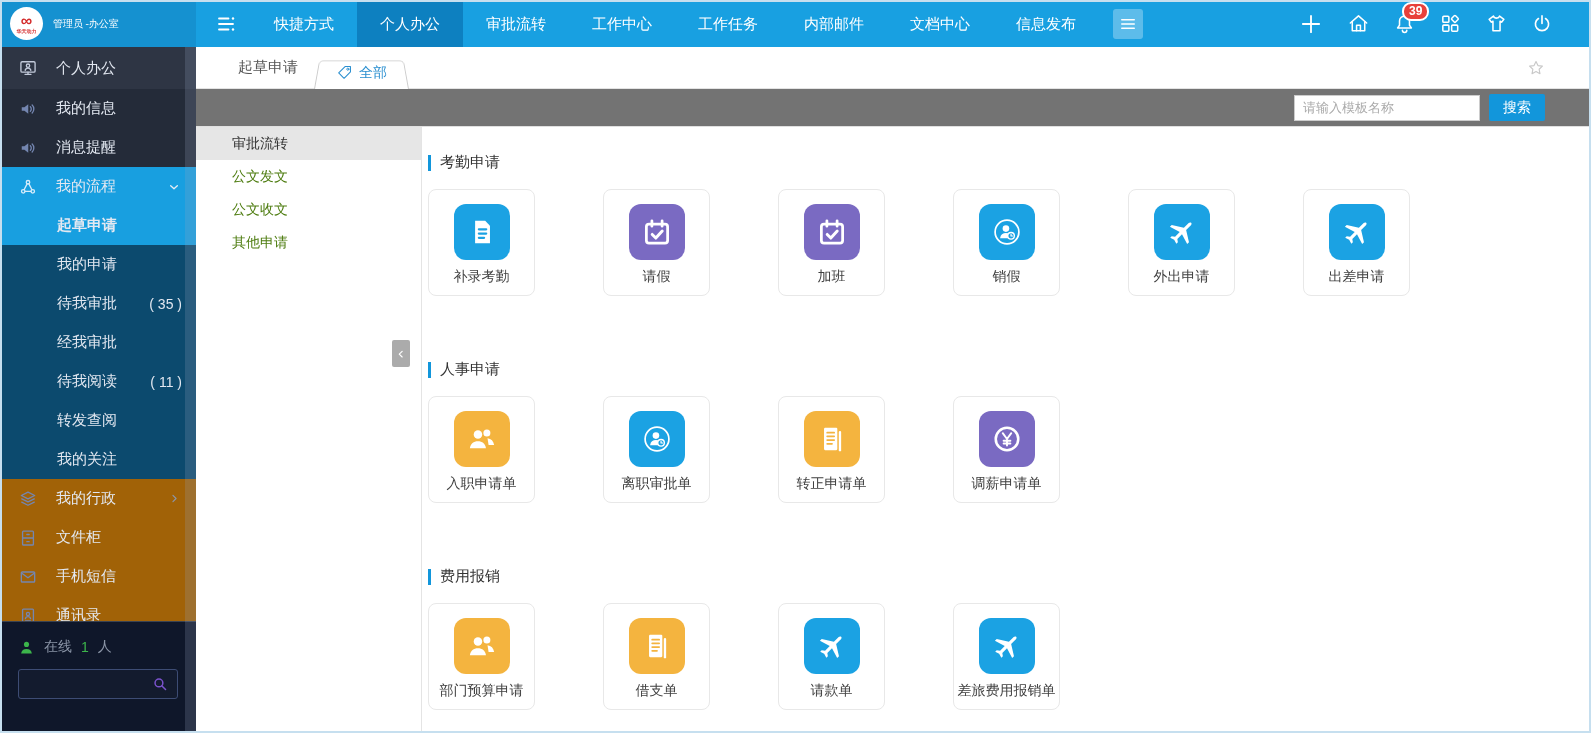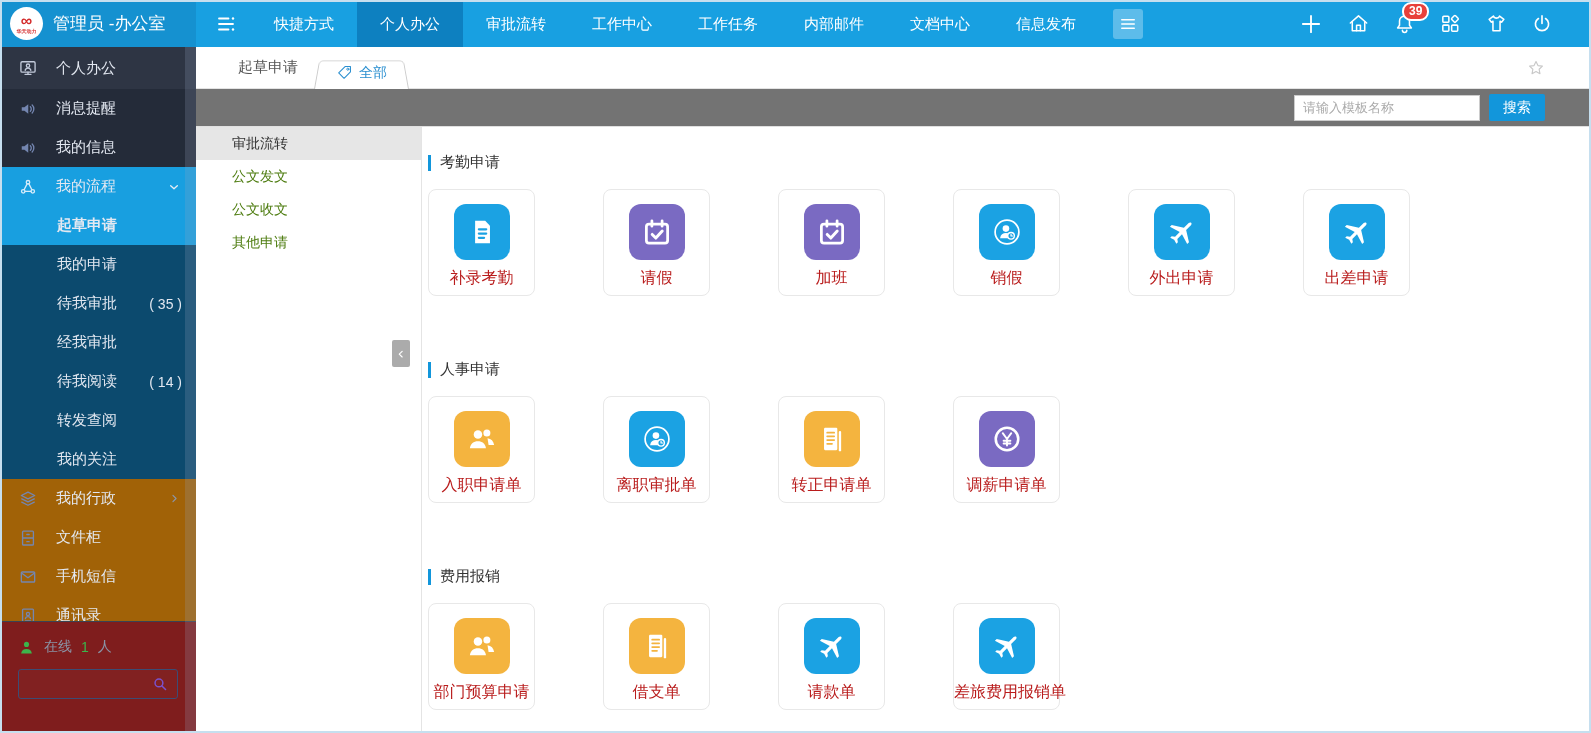--- a/index.html
+++ b/index.html
@@ -7,21 +7,21 @@
   body::after{content:'';position:fixed;inset:0;box-shadow:inset 0 0 0 2px #c6dfef;pointer-events:none;z-index:999;}
   .app{width:1591px;height:733px;display:flex;flex-direction:column;}
   svg{display:block;}
 
   
   .topbar{height:47px;flex:none;display:flex;align-items:center;background:#18a0e1;color:#fff;}
   .brand{width:196px;height:100%;background:#1591d0;display:flex;align-items:center;gap:10px;padding-left:10px;box-sizing:border-box;flex:none;}
   .logo{width:33px;height:33px;border-radius:50%;background:#fff;display:flex;flex-direction:column;align-items:center;justify-content:center;color:#d42a2a;font-weight:bold;cursor:pointer;}
   .logo-inf{font-size:16px;line-height:14px;}
   .logo-txt{font-size:5px;line-height:6px;}
-  .user{font-size:17px;}
+  .user{font-size:10px;font-family:Liberation Serif, serif;}
   .tb-toggle{margin:0 12px 0 19px;cursor:pointer;color:#fff;}
   .menu{display:flex;height:100%;justify-content:flex-end;}
   .m-item{padding:0 23px;line-height:47px;font-size:15px;cursor:pointer;white-space:nowrap;}
   .m-item.active{background:#0d80c0;}
   .more-box{width:30px;height:30px;background:rgba(255,255,255,.30);border-radius:3px;display:flex;align-items:center;justify-content:center;margin-left:14px;cursor:pointer;flex:none;}
   .tb-actions{margin-left:auto;display:flex;align-items:center;gap:23px;padding-right:38px;}
   .tb-act{position:relative;cursor:pointer;display:flex;color:#fff;}
   .badge{position:absolute;top:-10px;left:9px;background:#e8403a;color:#fff;font-size:12px;font-weight:bold;line-height:13px;padding:1px 5px;border-radius:9px;border:2px solid #fff;}
 
   
@@ -36,21 +36,21 @@
   .s-item.sub{padding-left:57px;background:#0c4a6e;}
   .s-item.parent-active{background:#189fe0;}
   .s-item.sub.active{background:#189fe0;font-weight:bold;}
   .s-icon{width:20px;height:20px;margin-right:18px;color:#7486b0;display:inline-flex;flex:none;}
   .s-item.header .s-icon{color:#c2cada;}
   .s-item.parent-active .s-icon{color:#d6ecfa;}
   .s-count{margin-left:auto;font-size:14px;}
   .s-chev{margin-left:auto;display:inline-flex;color:#e7ecf4;}
   .s-chev.dim{color:#8d97ab;}
   .sb-scroll{position:absolute;top:0;bottom:0;right:0;width:11px;background:rgba(150,163,190,.22);cursor:pointer;}
-  .sidebar-bottom{position:absolute;left:0;right:0;bottom:0;height:112px;background:#7f1d1d;border-top:1px solid #3a4352;padding:16px 18px 3px;box-sizing:border-box;}
+  .sidebar-bottom{position:absolute;left:0;right:0;bottom:0;height:112px;background:#0f172a;border-top:1px solid #3a4352;padding:16px 18px 3px;box-sizing:border-box;}
   .online{display:flex;align-items:center;gap:9px;color:#8a94a6;font-size:14px;}
   .online .num{color:#3cb54b;}
   .online-icon{color:#3cb54b;display:inline-flex;}
   .side-search{margin-top:13px;height:28px;border:1px solid #3d4c74;border-radius:3px;display:flex;align-items:center;padding:0 8px;background:rgba(255,255,255,.02);}
   .side-search input{flex:1;background:transparent;border:none;outline:none;color:#cfd6e4;font-size:13px;min-width:0;}
   .side-search .sicon{color:#7a52cc;display:inline-flex;cursor:pointer;}
 
   
   .main{flex:1;display:flex;flex-direction:column;min-width:0;background:#fff;}
   .tabstrip{height:41px;flex:none;display:flex;align-items:center;border-bottom:1px solid #e3e3e3;background:#fff;}
@@ -72,21 +72,21 @@
   .collapse{position:absolute;left:196px;top:213px;width:18px;height:27px;background:#a0a0a0;opacity:.88;border-radius:2px;color:#fff;display:flex;align-items:center;justify-content:center;cursor:pointer;z-index:5;}
 
   .content{flex:1;overflow:hidden;padding-left:6px;}
   .section{margin-top:64px;}
   .section:first-child{margin-top:26px;}
   .sec-title{display:flex;align-items:center;gap:9px;font-size:15px;color:#333;}
   .sec-bar{width:3px;height:16px;background:#1296db;flex:none;}
   .cards{display:flex;gap:68px;margin-top:17px;}
   .card{width:107px;height:107px;border:1px solid #e8e8e8;border-radius:8px;box-sizing:border-box;text-align:center;cursor:pointer;flex:none;background:#fff;}
   .card-icon{width:56px;height:56px;border-radius:12px;margin:14px auto 0;display:flex;align-items:center;justify-content:center;}
-  .card-label{display:block;margin-top:8px;font-size:16px;color:#b91c1c;white-space:nowrap;}
+  .card-label{display:block;margin-top:8px;font-size:14px;color:#404040;white-space:nowrap;}
 </style>
 </head>
 <body>
 
 <div class="app">
 
   <header class="topbar">
     <div class="brand">
       <span class="logo">
         <span class="logo-inf">∞</span>
@@ -189,30 +189,30 @@
             </span>
             <span>个人办公</span>
           </div>
           <div class="s-item">
             <span class="s-icon">
               <svg width="20" height="20" viewBox="0 0 24 24" fill="none" stroke="currentColor" stroke-width="1.6" stroke-linecap="round" stroke-linejoin="round">
                 <path d="M4.5 9.8v4.4h3.2l4.6 3.6V6.2L7.7 9.8z" fill="currentColor" stroke="none"></path>
                 <path d="M14.8 9.3a3.8 3.8 0 0 1 0 5.4M17 7.2a6.8 6.8 0 0 1 0 9.6"></path>
               </svg>
             </span>
-            <span>消息提醒</span>
+            <span>我的信息</span>
           </div>
           <div class="s-item">
             <span class="s-icon">
               <svg width="20" height="20" viewBox="0 0 24 24" fill="none" stroke="currentColor" stroke-width="1.6" stroke-linecap="round" stroke-linejoin="round">
                 <path d="M4.5 9.8v4.4h3.2l4.6 3.6V6.2L7.7 9.8z" fill="currentColor" stroke="none"></path>
                 <path d="M14.8 9.3a3.8 3.8 0 0 1 0 5.4M17 7.2a6.8 6.8 0 0 1 0 9.6"></path>
               </svg>
             </span>
-            <span>我的信息</span>
+            <span>消息提醒</span>
           </div>
           <div class="s-item parent-active">
             <span class="s-icon">
               <svg width="20" height="20" viewBox="0 0 24 24" fill="none" stroke="currentColor" stroke-width="1.6" stroke-linecap="round" stroke-linejoin="round">
                 <circle cx="12" cy="6.3" r="2.1"></circle>
                 <circle cx="6.3" cy="17.2" r="2.1"></circle>
                 <circle cx="17.7" cy="17.2" r="2.1"></circle>
                 <path d="M10.9 8.2 7.3 15.3M13.1 8.2l3.6 7.1M8.4 17.2h7.2"></path>
               </svg>
             </span>
@@ -231,21 +231,21 @@
           </div>
           <div class="s-item sub">
             <span>待我审批</span>
             <span class="s-count">( 35 )</span>
           </div>
           <div class="s-item sub">
             <span>经我审批</span>
           </div>
           <div class="s-item sub">
             <span>待我阅读</span>
-            <span class="s-count">( 14 )</span>
+            <span class="s-count">( 11 )</span>
           </div>
           <div class="s-item sub">
             <span>转发查阅</span>
           </div>
           <div class="s-item sub">
             <span>我的关注</span>
           </div>
           <div class="s-item light">
             <span class="s-icon">
               <svg width="20" height="20" viewBox="0 0 24 24" fill="none" stroke="currentColor" stroke-width="1.6" stroke-linecap="round" stroke-linejoin="round">

